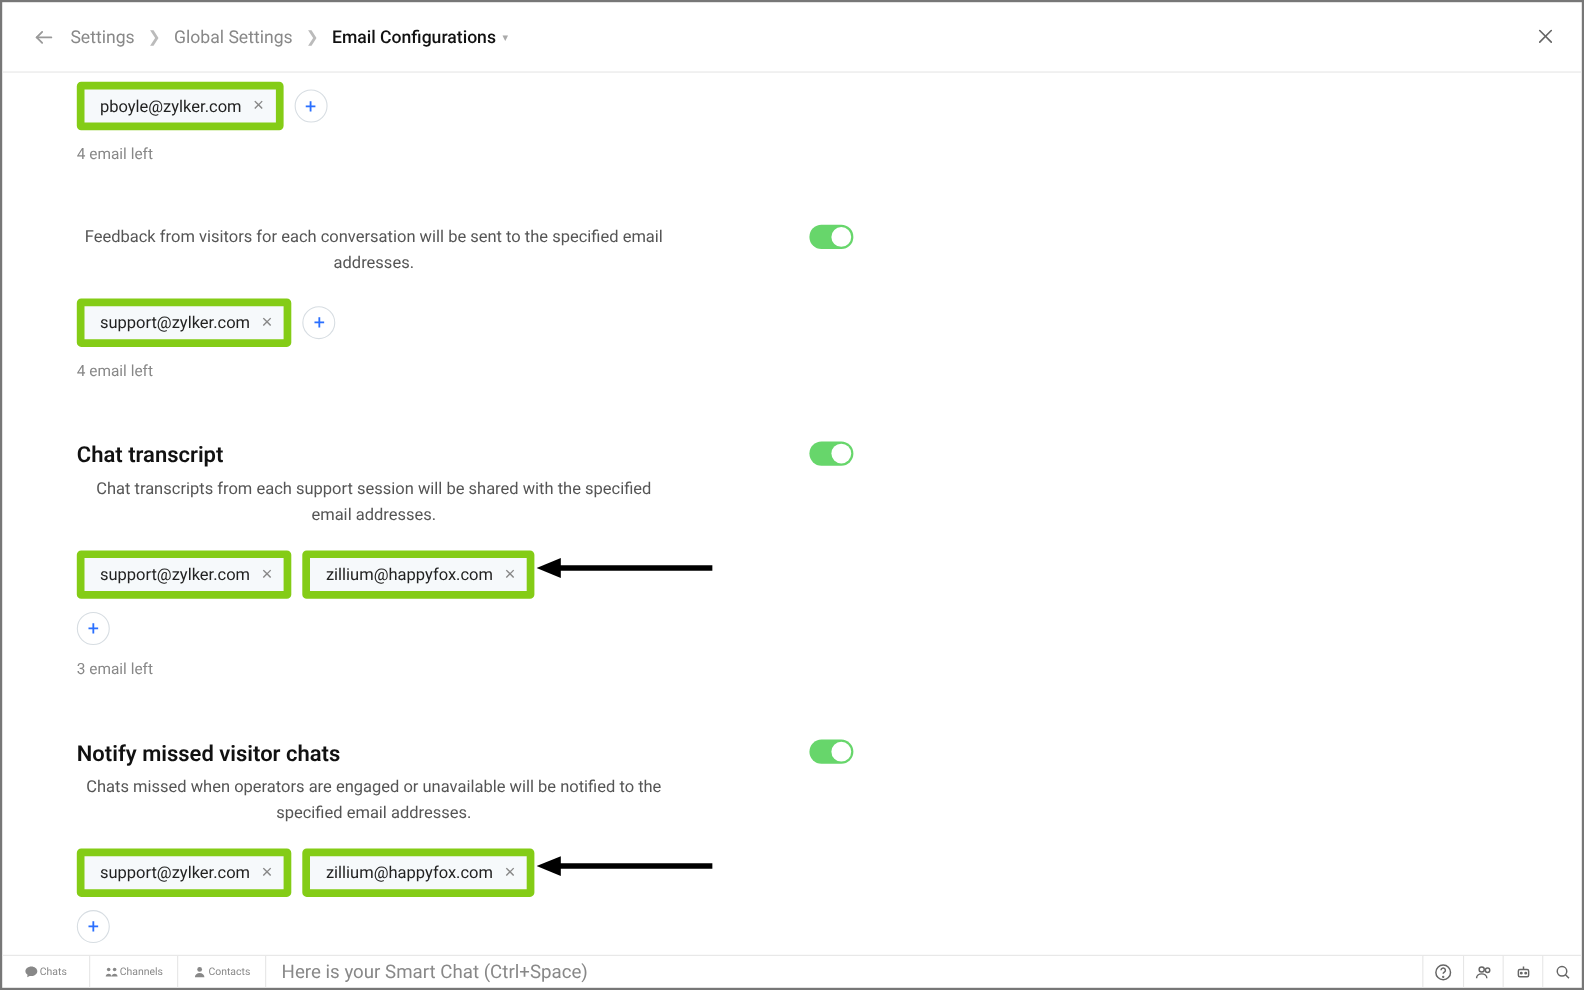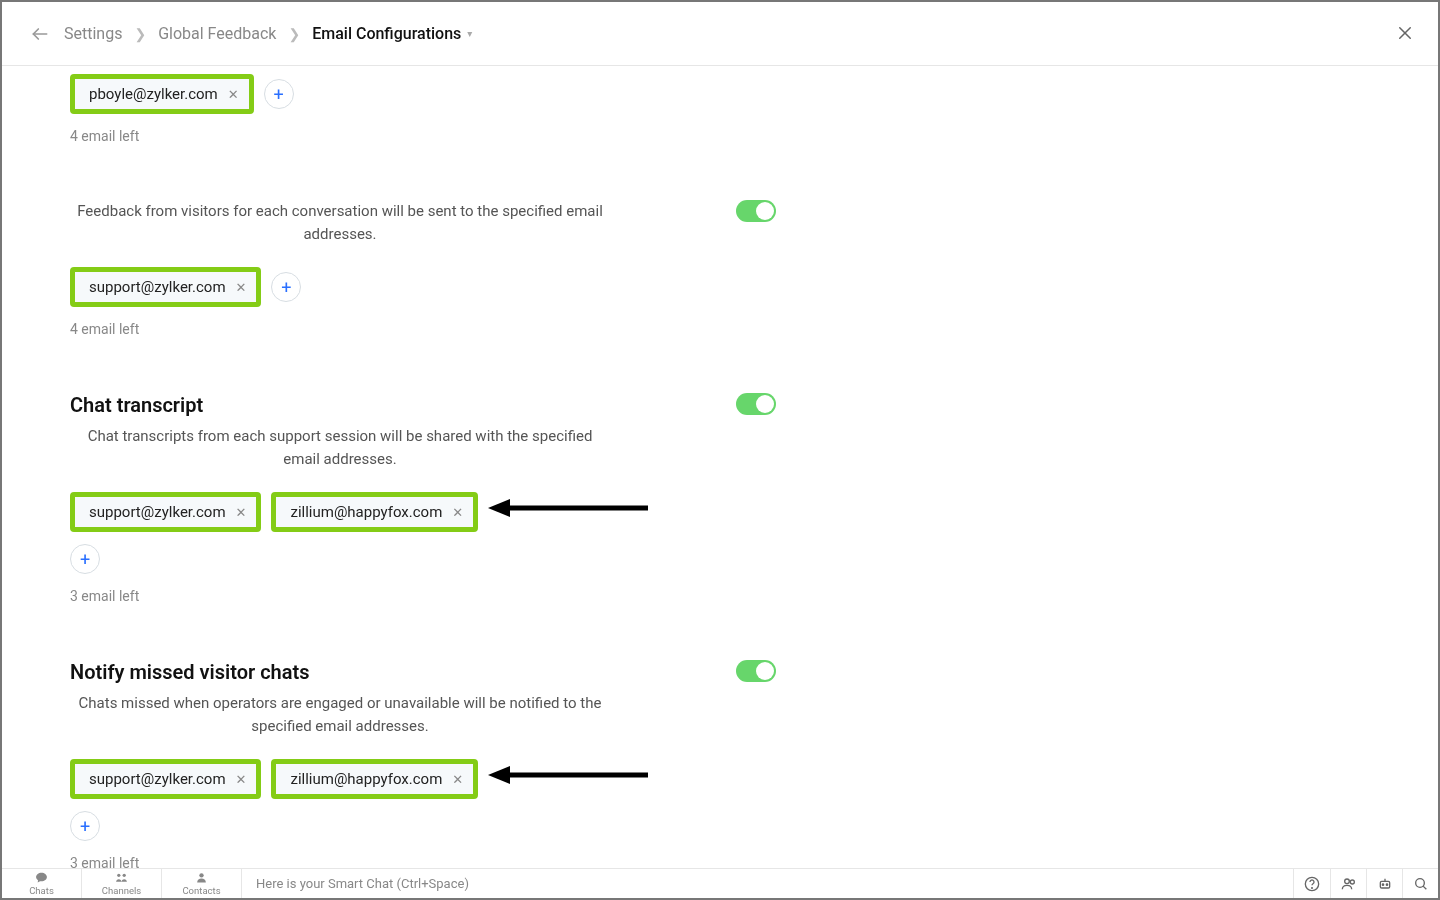--- a/index.html
+++ b/index.html
@@ -85,21 +85,21 @@
     display:flex;
     flex-wrap:wrap;
     gap:10px;
     align-items:center;
   }
   .chip {
     display:inline-flex;
     align-items:center;
     gap:10px;
     background:#f6f9fb;
-    border:5px solid #84cc16;
+    border:7px solid #84cc16;
     border-radius:4px;
     padding:6px 10px 6px 14px;
     font-size:15px;
     color:#222;
   }
   .chip .x {
     color:#888;
     font-size:13px;
     cursor:pointer;
     line-height:1;
@@ -158,36 +158,36 @@
     border-top:1px solid #e6e6e6;
     flex:0 0 auto;
     display:flex;
     align-items:stretch;
     font-size:11px;
   }
   .bb-item {
     width:80px;
     border-right:1px solid #e6e6e6;
     display:flex;
-    flex-direction:column;
+    flex-direction:row;
     align-items:center;
     justify-content:center;
     color:#888;
     cursor:pointer;
     gap:1px;
   }
   .bb-item svg { width:13px; height:13px; fill:#888; }
   .bb-item span { font-size:9.5px; }
   .smartchat {
     flex:1;
     display:flex;
     align-items:center;
     padding-left:14px;
     color:#888;
-    font-size:13px;
+    font-size:17px;
     border-right:1px solid #e6e6e6;
   }
   .bb-right {
     display:flex;
     align-items:stretch;
   }
   .bb-icon {
     width:36px;
     border-left:1px solid #e6e6e6;
     display:flex;
@@ -206,21 +206,21 @@
   <div class="header">
     <div class="back-arrow">
       <svg width="20" height="20" viewBox="0 0 24 24" fill="none" stroke="#999" stroke-width="2" stroke-linecap="round" stroke-linejoin="round">
           <line x1="20" y1="12" x2="4" y2="12"></line>
           <polyline points="10 18 4 12 10 6"></polyline>
         </svg>
     </div>
     <div class="crumb">
       <span>Settings</span>
       <span class="sep">❯</span>
-      <span>Global Feedback</span>
+      <span>Global Settings</span>
       <span class="sep">❯</span>
       <span class="current">
         <span>Email Configurations</span>
         <span class="caret">▾</span>
       </span>
     </div>
     <div class="close-x">
       <svg width="18" height="18" viewBox="0 0 24 24" fill="none" stroke="#666" stroke-width="2" stroke-linecap="round">
           <line x1="5" y1="5" x2="19" y2="19"></line>
           <line x1="19" y1="5" x2="5" y2="19"></line>

